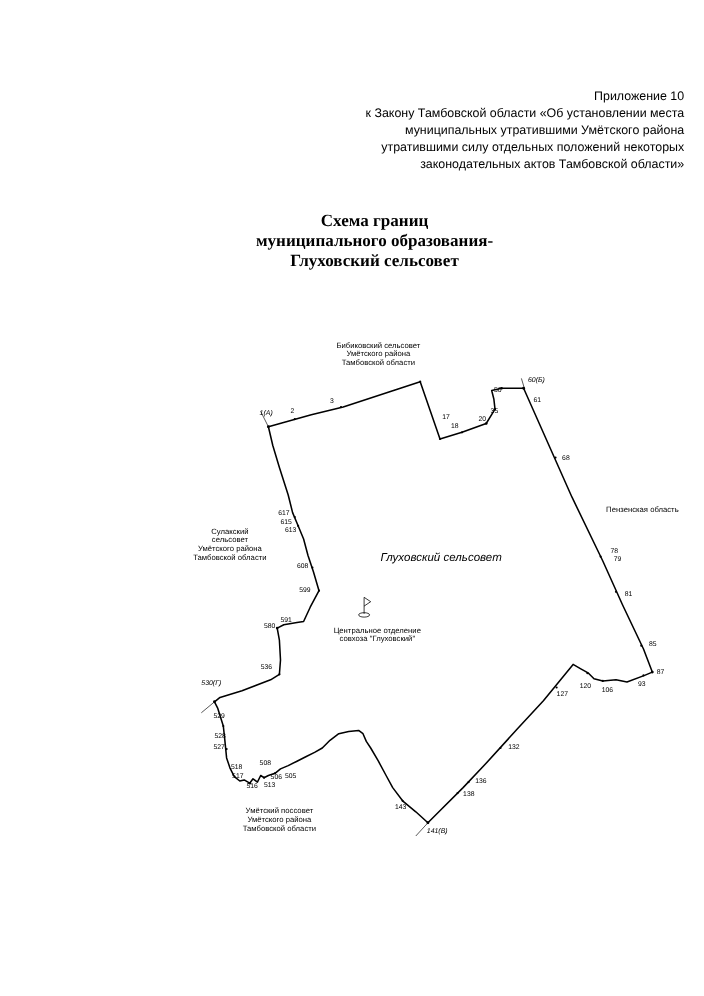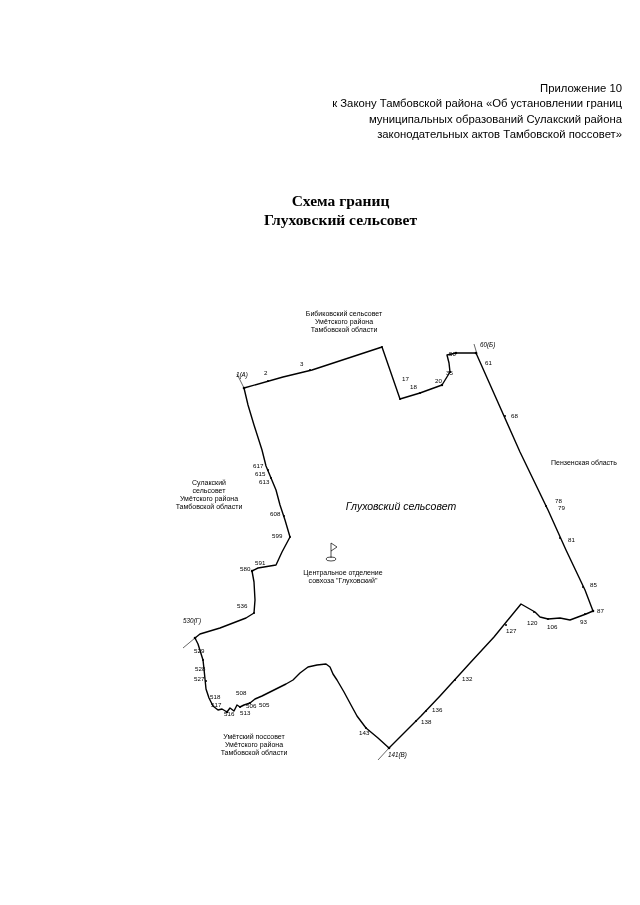--- a/index.html
+++ b/index.html
@@ -12,27 +12,29 @@
     .lbl { font-family:"Liberation Sans", sans-serif; font-size:6.2px; fill:#000; }
     .nb { font-family:"Liberation Sans", sans-serif; font-size:7px; fill:#000; text-anchor:middle; }
     .main { font-family:"Liberation Sans", sans-serif; font-size:10.5px; font-style:italic; fill:#000; text-anchor:middle; }
     .mark { font-family:"Liberation Sans", sans-serif; font-size:6.3px; font-style:italic; fill:#000; }
   </style>
 </head>
 <body>
 
 <div class="appendix">
   <div>Приложение 10</div>
-  <div>к Закону Тамбовской района «Об установлении границ</div>
-  <div>муниципальных образований Сулакский района</div>
-  <div>законодательных актов Тамбовской поссовет»</div>
+  <div>к Закону Тамбовской области «Об установлении места</div>
+  <div>муниципальных утратившими Умётского района</div>
+  <div>утратившими силу отдельных положений некоторых</div>
+  <div>законодательных актов Тамбовской области»</div>
 </div>
 
 <div class="title">
   <div>Схема границ</div>
+  <div>муниципального образования-</div>
   <div>Глуховский сельсовет</div>
 </div>
 
 <svg class="map" width="640" height="905" viewBox="0 0 640 905">
 
   <path fill="none" stroke="#000" stroke-width="1.4" stroke-linejoin="round" d="M244,388 L283,377 L312,370 L382,347
            L400,399 L420,393 L442,385 L450,372 L449,363 L447,355 L456,353 L476,353
            L520,452 L548,510 L566,550 L585,590 L593,611
            L586,614 L570,620 L560,618 L548,619 L540,617 L535,612 L528,608 L521,604
            L494,637 L470,663 L440,696 L421,716 L399,738 L389,748

